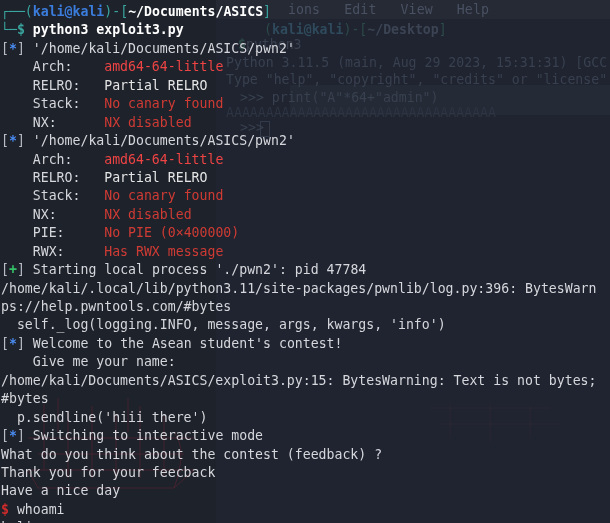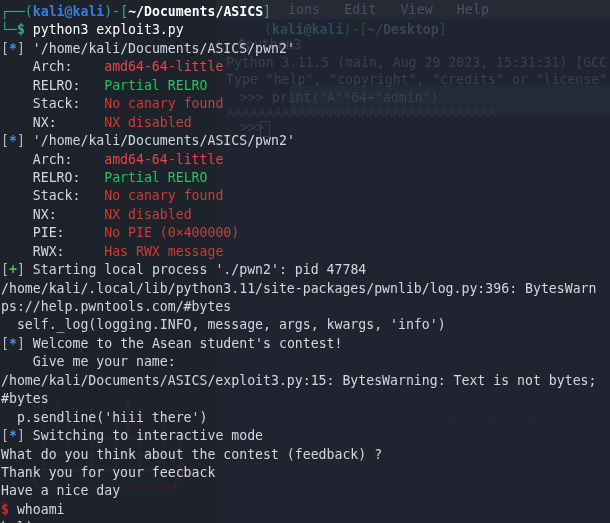--- a/index.html
+++ b/index.html
@@ -119,31 +119,31 @@
   }
 
   
   .p-deco    { color: #3aa6a0; }      
   .p-paren   { color: #3aa6a0; }
   .p-user    { color: #3b7ddd; font-weight: bold; }
   .p-at      { color: #3b7ddd; font-weight: bold; }
   .p-bracket { color: #3aa6a0; }
   .p-path    { color: #ffffff; font-weight: bold; }
   .p-dollar  { color: #3aa6a0; font-weight: bold; }
-  .cmd       { color: #ffffff; font-weight: normal; text-align: right; }
+  .cmd       { color: #ffffff; font-weight: bold; text-align: right; }
 
   
   .tag-br   { color: #b8bcc6; }
   .tag-star { color: #4b8ef7; font-weight: bold; }
   .tag-plus { color: #35c46a; font-weight: bold; }
 
   
   .v-plain  { color: #ef4444; }
   .v-label  { color: #d6d7dc; }
-  .v-orange { color: #22c55e; margin-top: 36px; }
+  .v-orange { color: #e5e5e5; margin-top: 36px; }
   .v-red    { color: #d03b34; }
 
   .sh-dollar { color: #d22b2b; font-weight: bold; }
   .out       { color: #d6d7dc; }
 </style>
 </head>
 <body>
 
 <div id="terminal-window">
 

